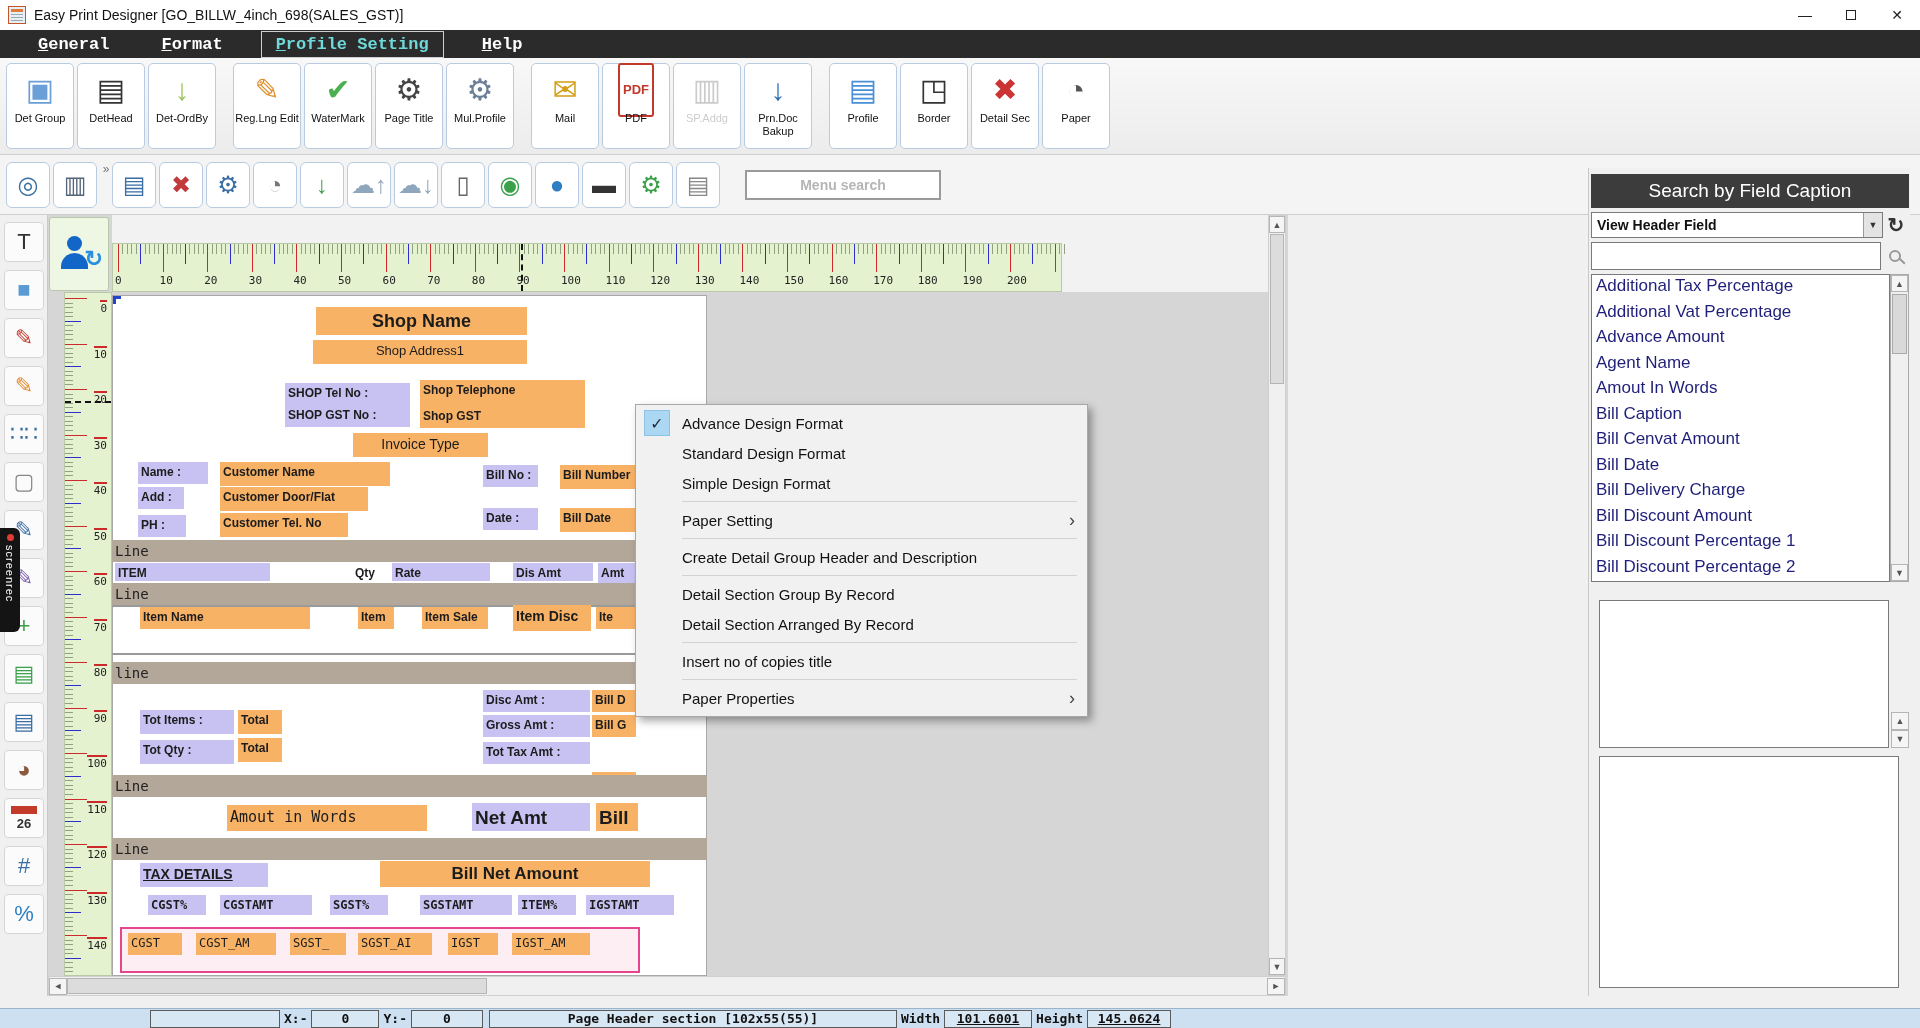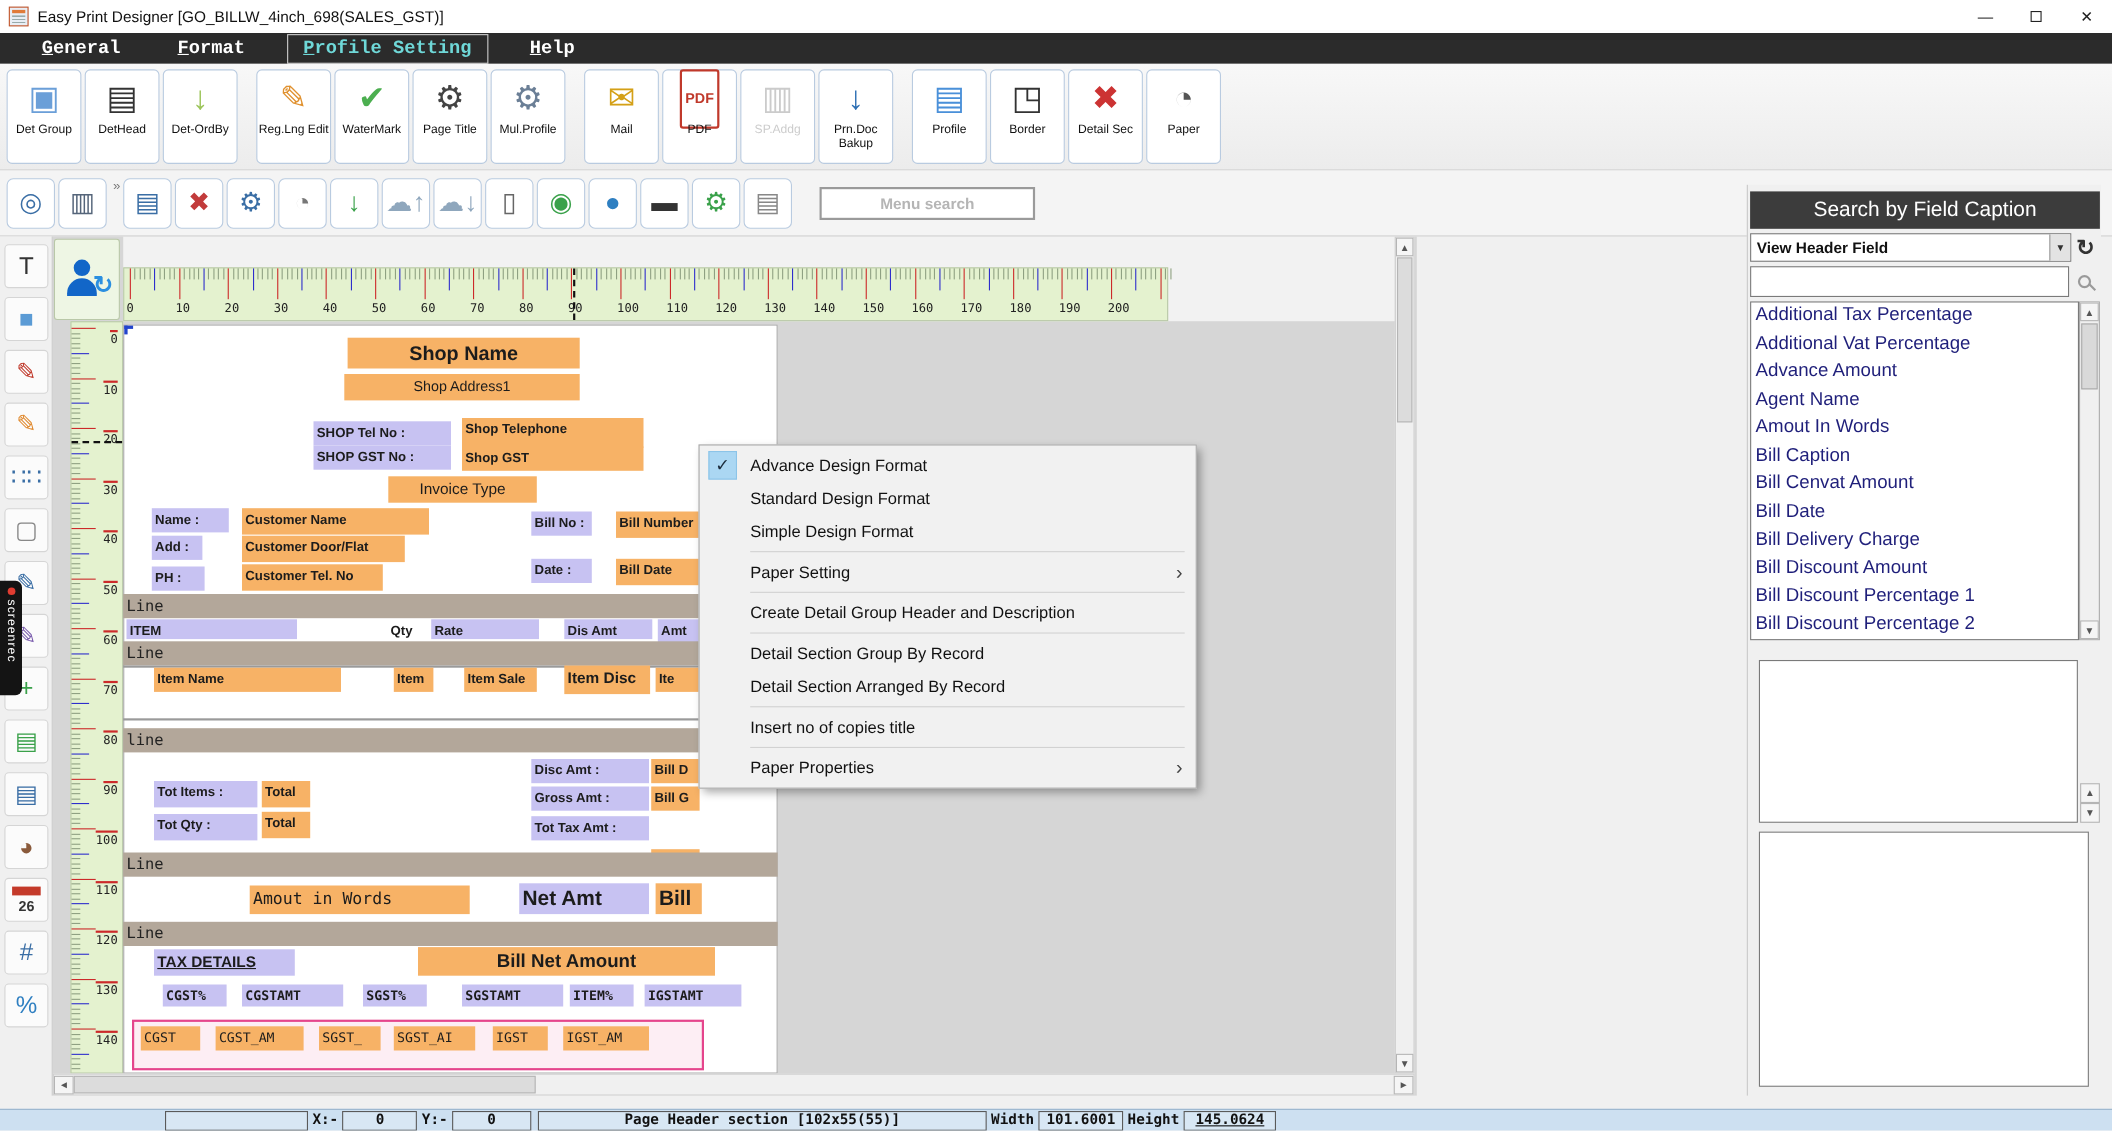--- a/index.html
+++ b/index.html
@@ -125,21 +125,21 @@
   #rp-mini-arrows .sb-btn { width:18px; height:18px; }
   #rp-box2 { position:absolute; left:10px; top:588px; width:300px; height:232px; background:#fff; border:1px solid #7a7a7a; }
 
   
   #statusbar { position:absolute; left:0; top:1008px; width:1920px; height:20px; background:#cde0f1; border-top:1px solid #9ab4cc; display:flex; align-items:center; font-family:"DejaVu Sans Mono", monospace; font-size:13px; font-weight:bold; color:#111; }
   .sb-box { background:#d8e7f4; border:1px solid #5a5a5a; height:18px; display:flex; align-items:center; justify-content:center; padding:0 6px; }
   .sb-label { margin:0 4px; }
   #sb-spacer { width:150px; } #sb-empty { width:130px; }
   #sb-x { width:68px; } #sb-y { width:72px; }
   #sb-section { width:408px; margin-left:6px; }
-  #sb-width { width:77px; } #sb-height { width:84px;text-decoration:underline; }
+  #sb-width { width:88px;text-decoration:underline; } #sb-height { width:84px;text-decoration:underline; }
 </style>
 </head>
 <body>
 
 <div id="root">
 
   <div id="titlebar">
     <div id="app-icon"></div>
     <div id="title-text">Easy Print Designer [GO_BILLW_4inch_698(SALES_GST)]</div>
     <div id="win-controls">

